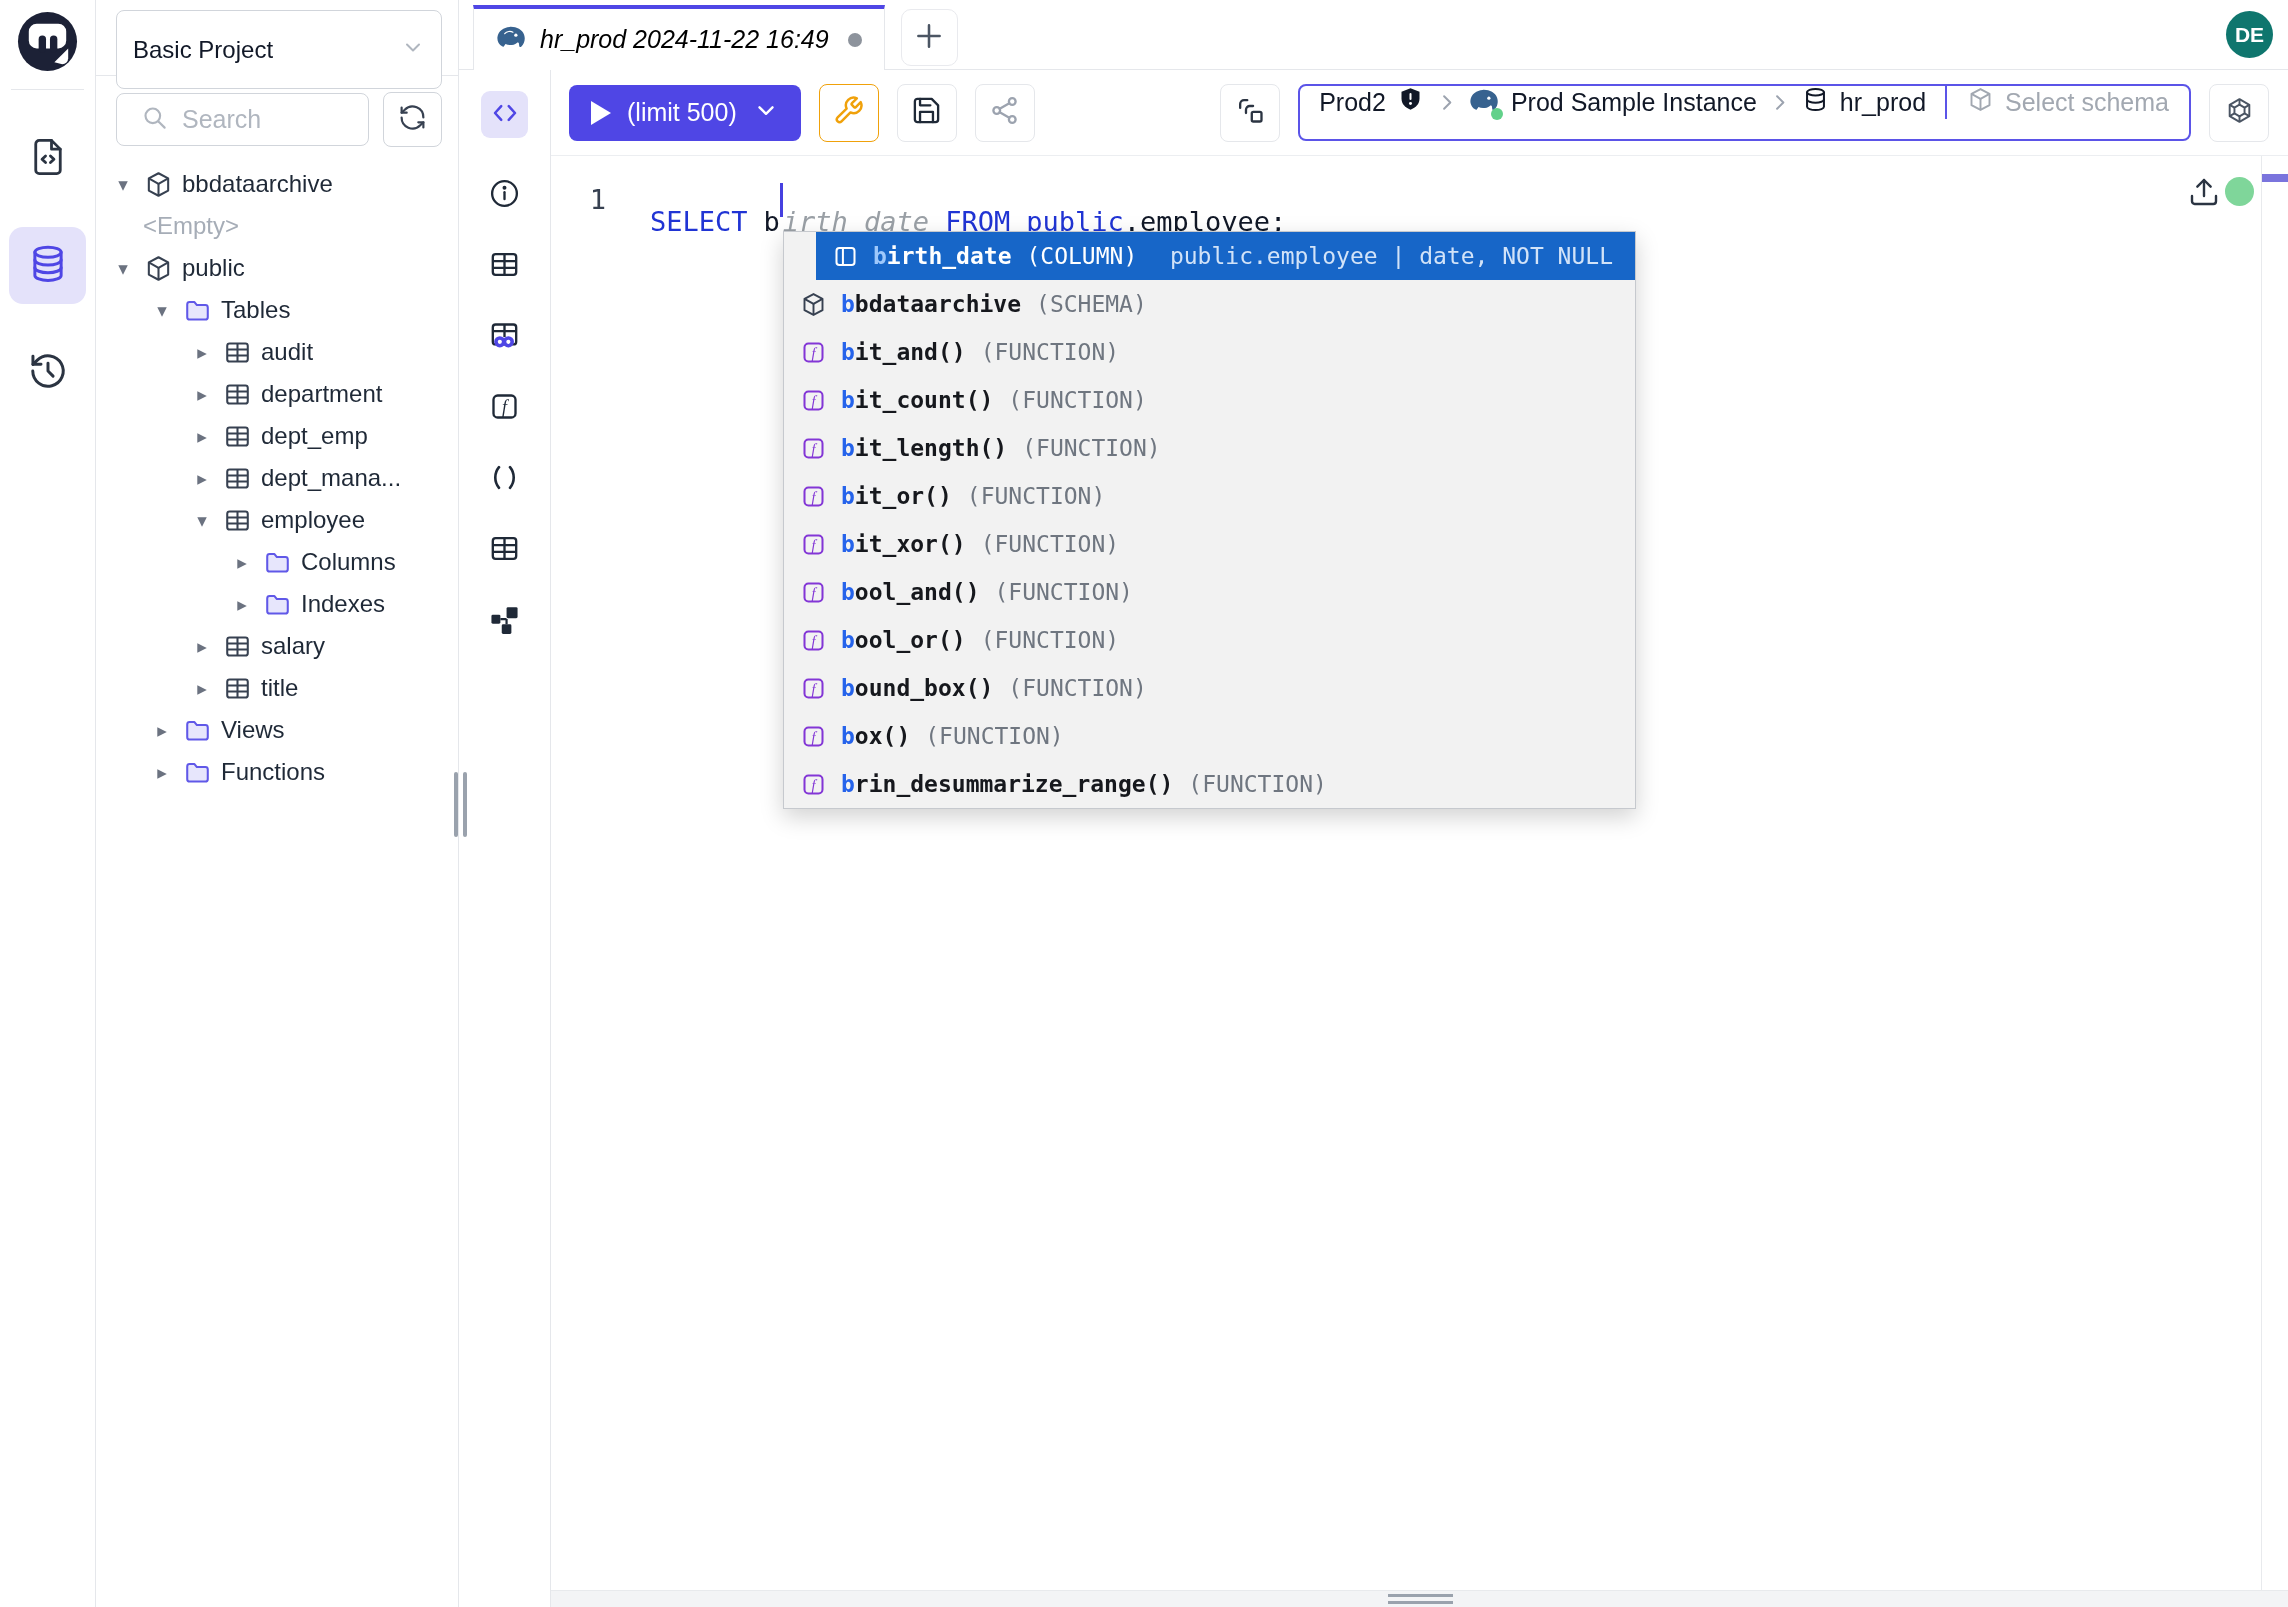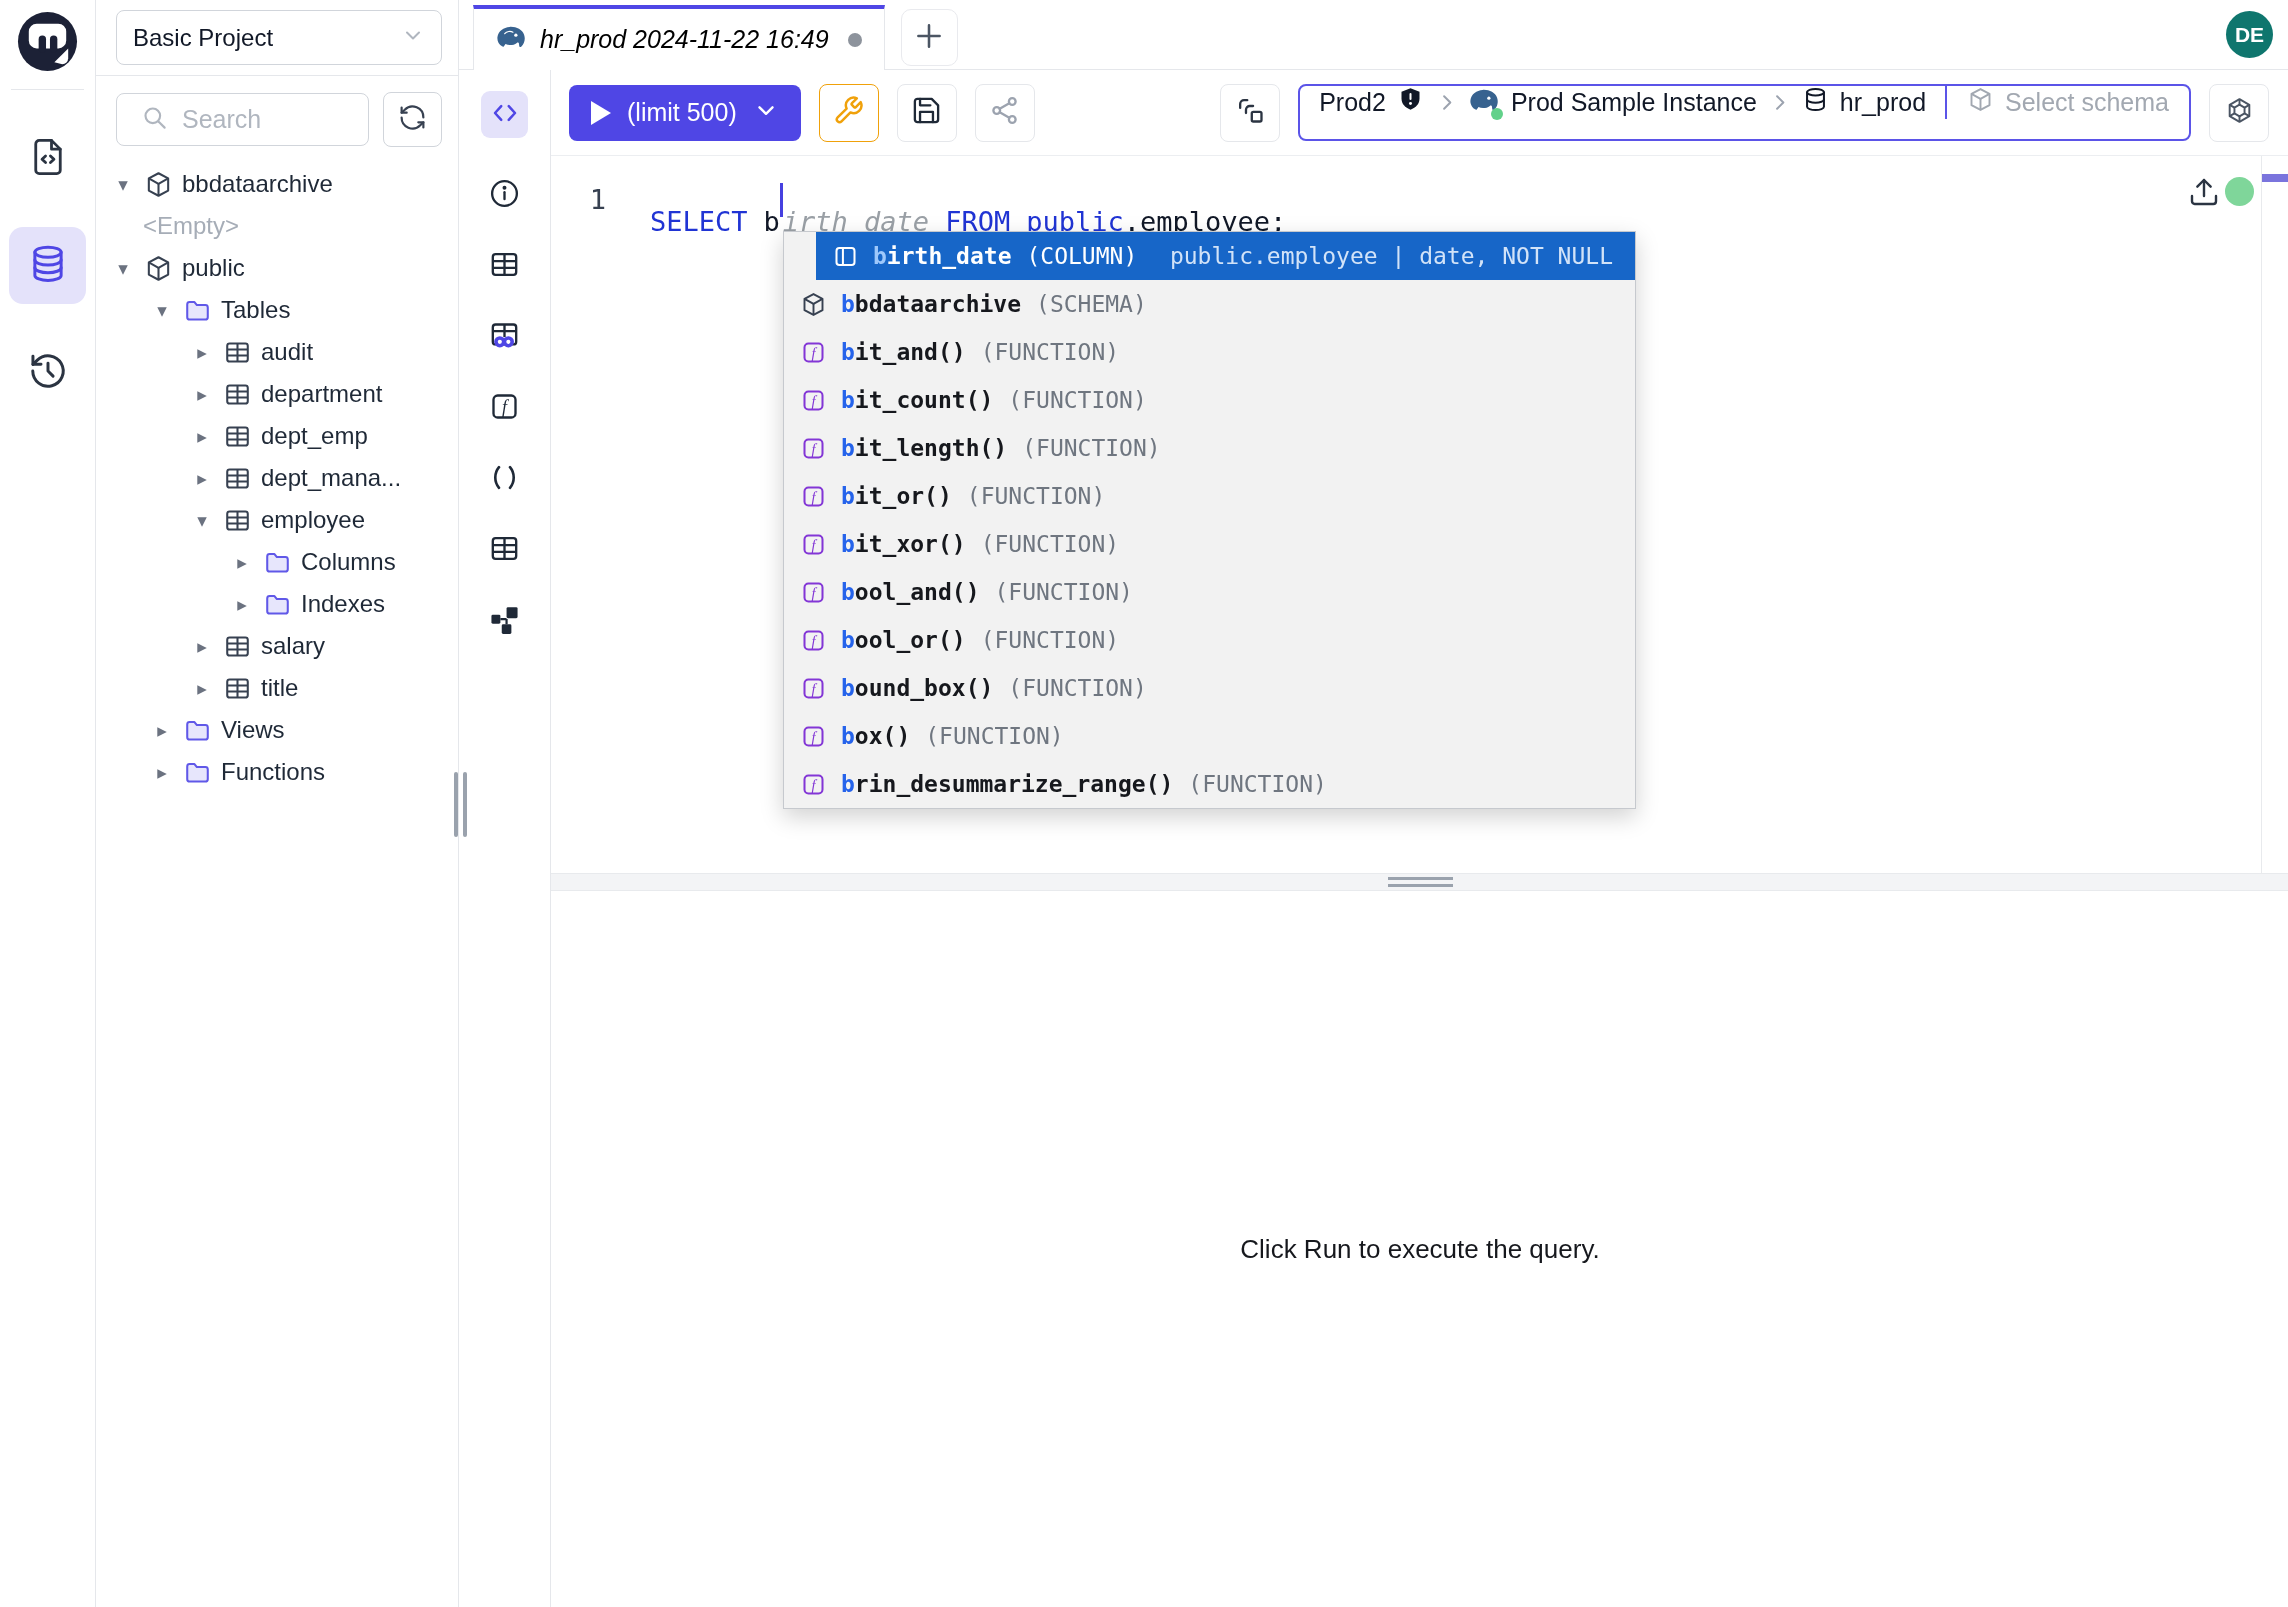--- a/index.html
+++ b/index.html
@@ -11,21 +11,21 @@
   .rail{width:96px;border-right:1px solid #e5e7eb;display:flex;flex-direction:column;align-items:center;padding-top:10px;box-sizing:border-box;flex:none;}
   .logo{width:63px;height:63px;}
   .rail-sep{width:73px;height:1px;background:#e5e7eb;margin:16px 0 30px;}
   .rail-btn{width:77px;height:77px;border-radius:14px;display:flex;align-items:center;justify-content:center;color:#2b3442;margin-bottom:30px;cursor:pointer;}
   .rail-btn svg{width:42px;height:42px;}
   .rail-btn.active{background:#e4e2fa;color:#4f46e5;}
 
   
   .sidebar{width:363px;border-right:1px solid #e5e7eb;display:flex;flex-direction:column;box-sizing:border-box;position:relative;flex:none;background:#fff;}
   .sidebar-head{height:76px;box-sizing:border-box;padding:10px 16px 0 20px;border-bottom:1px solid #e5e7eb;}
-  .project-select{height:53px;border:1px solid #d1d5db;border-radius:8px;display:flex;align-items:center;justify-content:space-between;padding:0 16px;font-size:24px;color:#111827;cursor:pointer;background:#fff;}
+  .project-select{height:53px;border:1px solid #d1d5db;border-radius:8px;display:flex;align-items:center;justify-content:space-between;padding:12px 16px;font-size:24px;color:#111827;cursor:pointer;background:#fff;}
   .search-row{display:flex;gap:14px;padding:16px 16px 6px 20px;align-items:center;}
   .search-box{flex:1;height:53px;border:1px solid #d1d5db;border-radius:8px;display:flex;align-items:center;gap:12px;padding:0 24px;box-sizing:border-box;}
   .search-box input{border:none;outline:none;font-size:25px;color:#374151;width:100%;font-family:"Liberation Sans",sans-serif;background:transparent;}
   .search-box input::placeholder{color:#b0b6bf;}
   .refresh-btn{width:57px;height:53px;border:1px solid #d1d5db;border-radius:8px;background:#fff;display:flex;align-items:center;justify-content:center;color:#374151;cursor:pointer;}
   .tree{flex:1;overflow:hidden;padding-top:10px;font-size:24px;}
   .tree-row{height:42px;display:flex;align-items:center;gap:9px;cursor:pointer;white-space:nowrap;}
   .caret{width:22px;text-align:center;color:#6b7280;font-size:19px;flex:none;}
   .t-icon{width:30px;height:30px;display:flex;align-items:center;justify-content:center;flex:none;}
   .t-icon svg{width:29px;height:29px;}
@@ -688,20 +688,17 @@
 
   </div>
             </div>
         </div>
 
         <div class="splitter">
             <i></i>
             <i></i>
           </div>
 
-        <div class="results">
-          <span>Click Run to execute the query.</span>
-        </div>
       </div>
     </div>
   </div>
 </div>
 
 
 </body></html>

